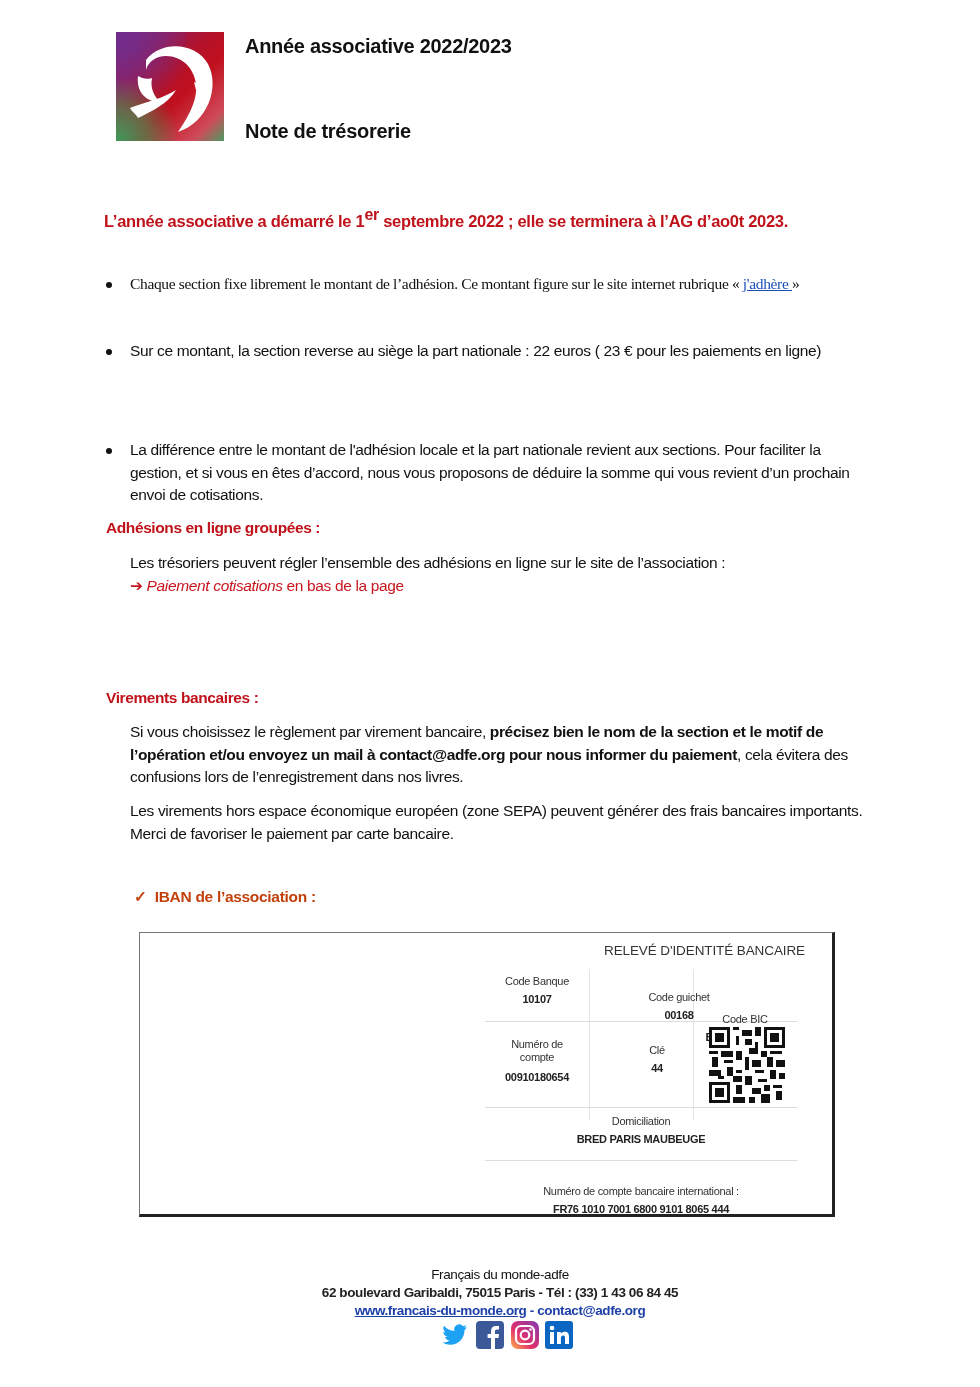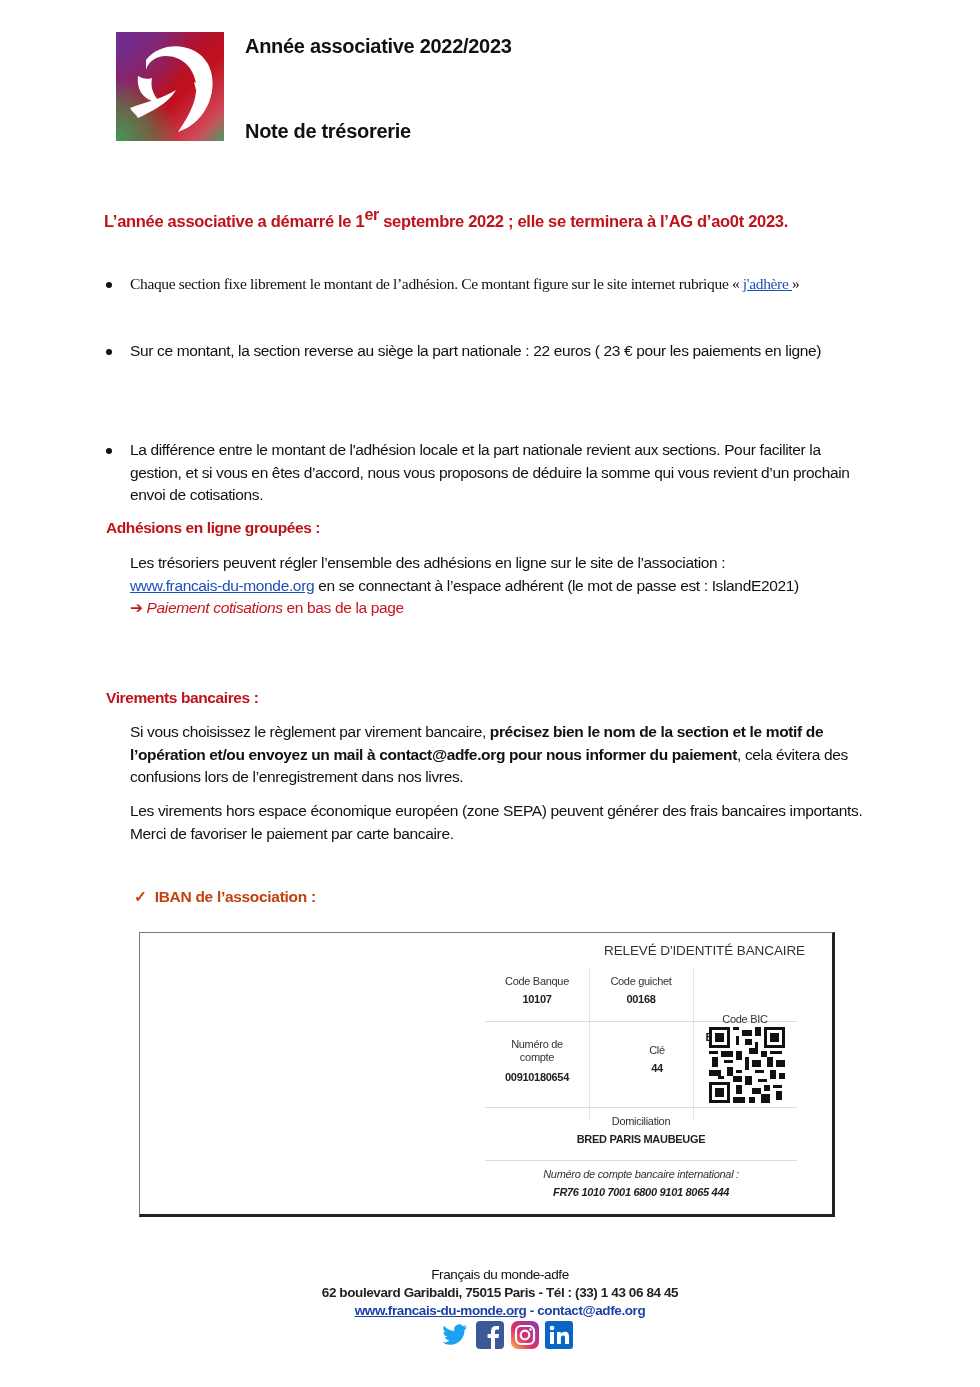--- a/index.html
+++ b/index.html
@@ -77,21 +77,20 @@
   <div class="txt">Sur ce montant, la section reverse au siège la part nationale : 22 euros ( 23 € pour les paiements en ligne)</div>
 </div>
 <div class="abs bullet body-text" style="top:407px;margin-top:32px;">
   <span class="dot"></span>
   <div class="txt">La différence entre le montant de l'adhésion locale et la part nationale revient aux sections. Pour faciliter la gestion, et si vous en êtes d’accord, nous vous proposons de déduire la somme qui vous revient d’un prochain envoi de cotisations.</div>
 </div>
 
 <div class="abs sec-head" style="top:519px;">Adhésions en ligne groupées :</div>
 <div class="abs indent body-text" style="top:552px;">
   <div style="font-weight:normal;">Les trésoriers peuvent régler l’ensemble des adhésions en ligne sur le site de l’association :</div>
-  <div><a class="link" href="#">www.francais-du-monde.org</a><span> en se connectant à l’espace adhérent (le mot de passe est : IslandE2021)</span></div>
   <div class="red"><span>➔ </span><span class="it">Paiement cotisations</span><span> en bas de la page</span></div>
 </div>
 
 <div class="abs sec-head" style="top:689px;">Virements bancaires :</div>
 <div class="abs indent body-text" style="top:721px; width:748px;">
   <span>Si vous choisissez le règlement par virement bancaire, </span><b>précisez bien le nom de la section et le motif de l’opération et/ou envoyez un mail à contact@adfe.org pour nous informer du paiement</b><span>, cela évitera des confusions lors de l’enregistrement dans nos livres.</span>
 </div>
 <div class="abs indent body-text" style="top:800px;">Les virements hors espace économique européen (zone SEPA) peuvent générer des frais bancaires importants. Merci de favoriser le paiement par carte bancaire.</div>
 
 <div class="abs iban-head">
@@ -104,21 +103,21 @@
     <div class="vline" style="left:104px; top:0; height:151px;"></div>
     <div class="vline" style="left:208px; top:0; height:151px;"></div>
     <div class="hline" style="top:52px;"></div>
     <div class="hline" style="top:138px;"></div>
     <div class="hline" style="top:191px;"></div>
 
     <div class="cell" style="left:0; width:104px; top:6px;">
       <div>Code Banque</div>
         <div class="v">10107</div>
     </div>
-    <div class="cell" style="left:104px; width:104px; top:6px;">
+    <div class="cell" style="left:104px; width:104px; top:22px;padding-left:38px;">
       <div>Code guichet</div>
         <div class="v">00168</div>
     </div>
     <div class="cell" style="left:208px; width:104px; top:6px;margin-top:38px;">
       <div>Code BIC</div>
         <div class="v">BREDFRPPXXX</div>
     </div>
 
     <div class="cell" style="left:10px; width:84px; top:69px; line-height:13px;">
       <div>Numéro de compte</div>
@@ -176,21 +175,21 @@
         <rect x="8" y="23" width="4" height="2"></rect>
           <rect x="13" y="23" width="2" height="2"></rect>
           <rect x="17" y="22" width="3" height="3"></rect>
       </g>
     </svg>
 
     <div class="cell" style="left:0; width:312px; top:146px;">
       <div>Domiciliation</div>
         <div class="v">BRED PARIS MAUBEUGE</div>
     </div>
-    <div class="cell" style="left:0; width:312px; top:199px;font-style:italic;">
+    <div class="cell" style="left:0; width:312px; top:216px;">
       <div>Numéro de compte bancaire international :</div>
         <div class="v">FR76 1010 7001 6800 9101 8065 444</div>
     </div>
   </div>
 </div>
 
 <div class="abs footer b" style="top:1267px;">Français du monde-adfe</div>
 <div class="abs footer" style="top:1285px; font-weight:bold; color:#222;">62 boulevard Garibaldi, 75015 Paris - Tél : (33) 1 43 06 84 45</div>
 <div class="abs footer f-links" style="top:1303px;">
   <a class="link" href="#">www.francais-du-monde.org</a><span style="color:#1d3fa8; font-weight:bold;"> - </span><a href="#" style="text-decoration:none;">contact@adfe.org</a>

